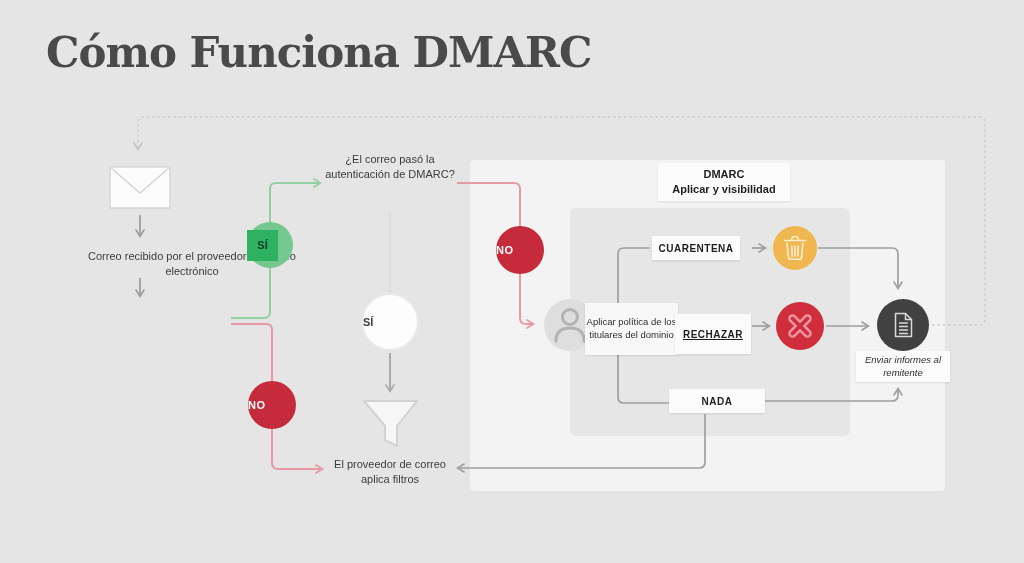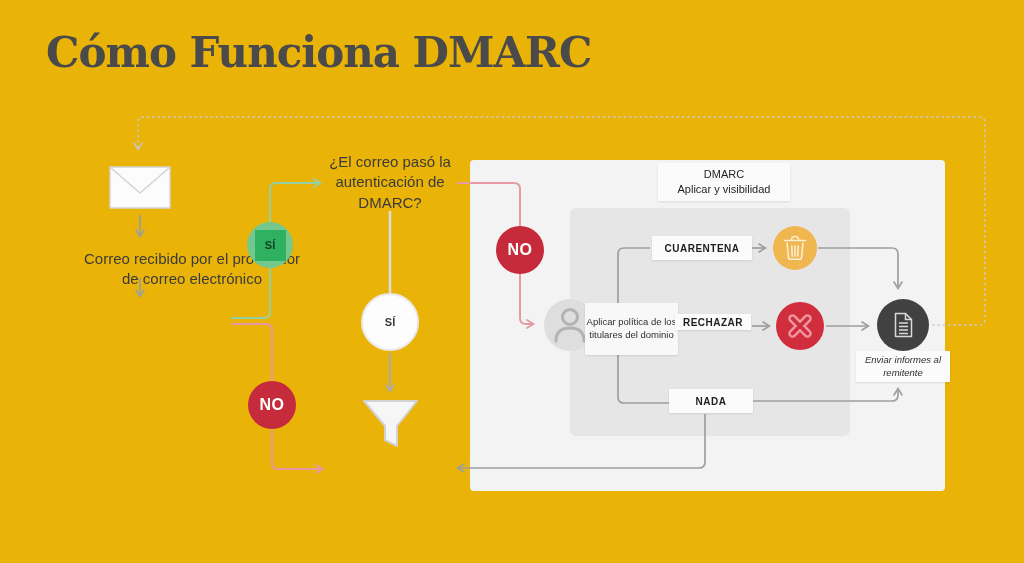--- a/index.html
+++ b/index.html
@@ -1,49 +1,49 @@
 <!DOCTYPE html>
 <html><head>
 <meta charset="utf-8">
 <style>
   html,body{margin:0;padding:0;background:#fff;}
   .canvas{
-    position:relative;width:1024px;height:563px;background:#eab308;
+    position:relative;width:1024px;height:563px;background:#e5e5e5;
     font-family:"Liberation Sans",sans-serif;overflow:hidden;
   }
   .abs{position:absolute;}
   .page-title{
     left:46px;top:28px;width:700px;
     font-family:"DejaVu Serif",serif;font-weight:bold;font-size:42px;
     letter-spacing:-1px;color:#4a4a4a;
   }
-  .txt{font-size:15px;line-height:1.35;color:#3b3b3b;text-align:center;}
+  .txt{font-size:11px;line-height:1.35;color:#3b3b3b;text-align:center;}
   .outer-box{left:470px;top:160px;width:475px;height:331px;background:#f3f3f3;border-radius:4px;}
   .inner-box{left:570px;top:208px;width:280px;height:228px;background:#e6e6e6;border-radius:6px;}
   .svg-layer{left:0;top:0;width:1024px;height:563px;}
   .label{
     background:#fbfbfb;box-shadow:0 1px 2px rgba(0,0,0,.10);
     display:flex;flex-direction:column;align-items:center;justify-content:center;
     text-align:center;
   }
   .dmarc-header{left:658px;top:163px;width:132px;height:38px;
-    font-size:11px;font-weight:normal;color:#1f1f1f;line-height:1.35;}
+    font-size:11px;font-weight:bold;color:#1f1f1f;line-height:1.35;}
   .policy-label{left:585px;top:303px;width:93px;height:52px;background:#f8f8f8;
     font-size:9.5px;color:#2e2e2e;line-height:1.35;}
   .action-label{font-size:10px;font-weight:bold;letter-spacing:.5px;color:#1e1e1e;}
-  .quarantine-label{left:652px;top:236px;width:100px;height:24px;}
-  .reject-label{left:675px;top:314px;width:76px;height:16px;}
-  .none-label{left:669px;top:389px;width:84px;height:24px;}
+  .quarantine-label{left:652px;top:236px;width:88px;height:24px;}
+  .reject-label{left:675px;top:314px;width:76px;height:40px;text-decoration:underline;}
+  .none-label{left:669px;top:389px;width:96px;height:24px;}
   .report-label{left:856px;top:351px;width:94px;height:31px;font-size:9.5px;color:#2e2e2e;line-height:1.35;font-style:italic;}
-  .circle{border-radius:50%;display:flex;align-items:center;justify-content:center;}
+  .circle{border-radius:50%;display:flex;align-items:center;justify-content:flex-start;}
   .yes-circle-green{left:247px;top:222px;width:46px;height:46px;background:#74c78d;}
   .yes-square{width:31px;height:31px;background:#2eb262;display:flex;align-items:center;justify-content:center;
     font-size:11px;font-weight:bold;color:#123f24;}
   .no-circle{width:48px;height:48px;background:#c52b3a;color:#ffffff;
-    font-size:16px;font-weight:bold;letter-spacing:.5px;}
+    font-size:11px;font-weight:bold;letter-spacing:.5px;}
   .no-implemented{left:248px;top:381px;}
   .no-passed{left:496px;top:226px;}
   .yes-circle-white{left:361px;top:293px;width:58px;height:58px;background:#fdfdfd;
     border:2px solid #e9e9e9;box-sizing:border-box;
     font-size:11px;font-weight:bold;color:#3c3c3c;}
   .received-text{left:36px;top:249px;width:220px;margin-left:46px;}
   .implemented-question{left:27px;top:311px;width:220px;}
   .passed-question{left:323px;top:152px;width:134px;}
   .filters-text{left:328px;top:457px;width:124px;}
 </style>
@@ -137,20 +137,21 @@
       <g fill="none" stroke="#d9d9d9" stroke-width="1.5" stroke-linejoin="round">
         <path d="M 895.5 313.5 L 905.5 313.5 L 911.5 319.5 L 911.5 336.5 L 895.5 336.5 Z"></path>
         <path d="M 905.5 313.5 L 905.5 319.5 L 911.5 319.5"></path>
         <path d="M 899 323 L 908 323 M 899 326.5 L 908 326.5 M 899 330 L 908 330 M 899 333.5 L 908 333.5" stroke-width="1.3"></path>
       </g>
     </g>
   </svg>
 
   <div class="abs txt received-text">Correo recibido por el proveedor de correo electrónico</div>
   <div class="abs txt passed-question">¿El correo pasó la autenticación de DMARC?</div>
+  <div class="abs txt filters-text">El proveedor de correo aplica filtros</div>
 
   <div class="abs circle yes-circle-green">
     <div class="yes-square">SÍ</div>
   </div>
   <div class="abs circle no-circle no-implemented">NO</div>
   <div class="abs circle yes-circle-white">SÍ</div>
   <div class="abs circle no-circle no-passed">NO</div>
 
   <div class="abs label dmarc-header">
     <div>DMARC</div>

